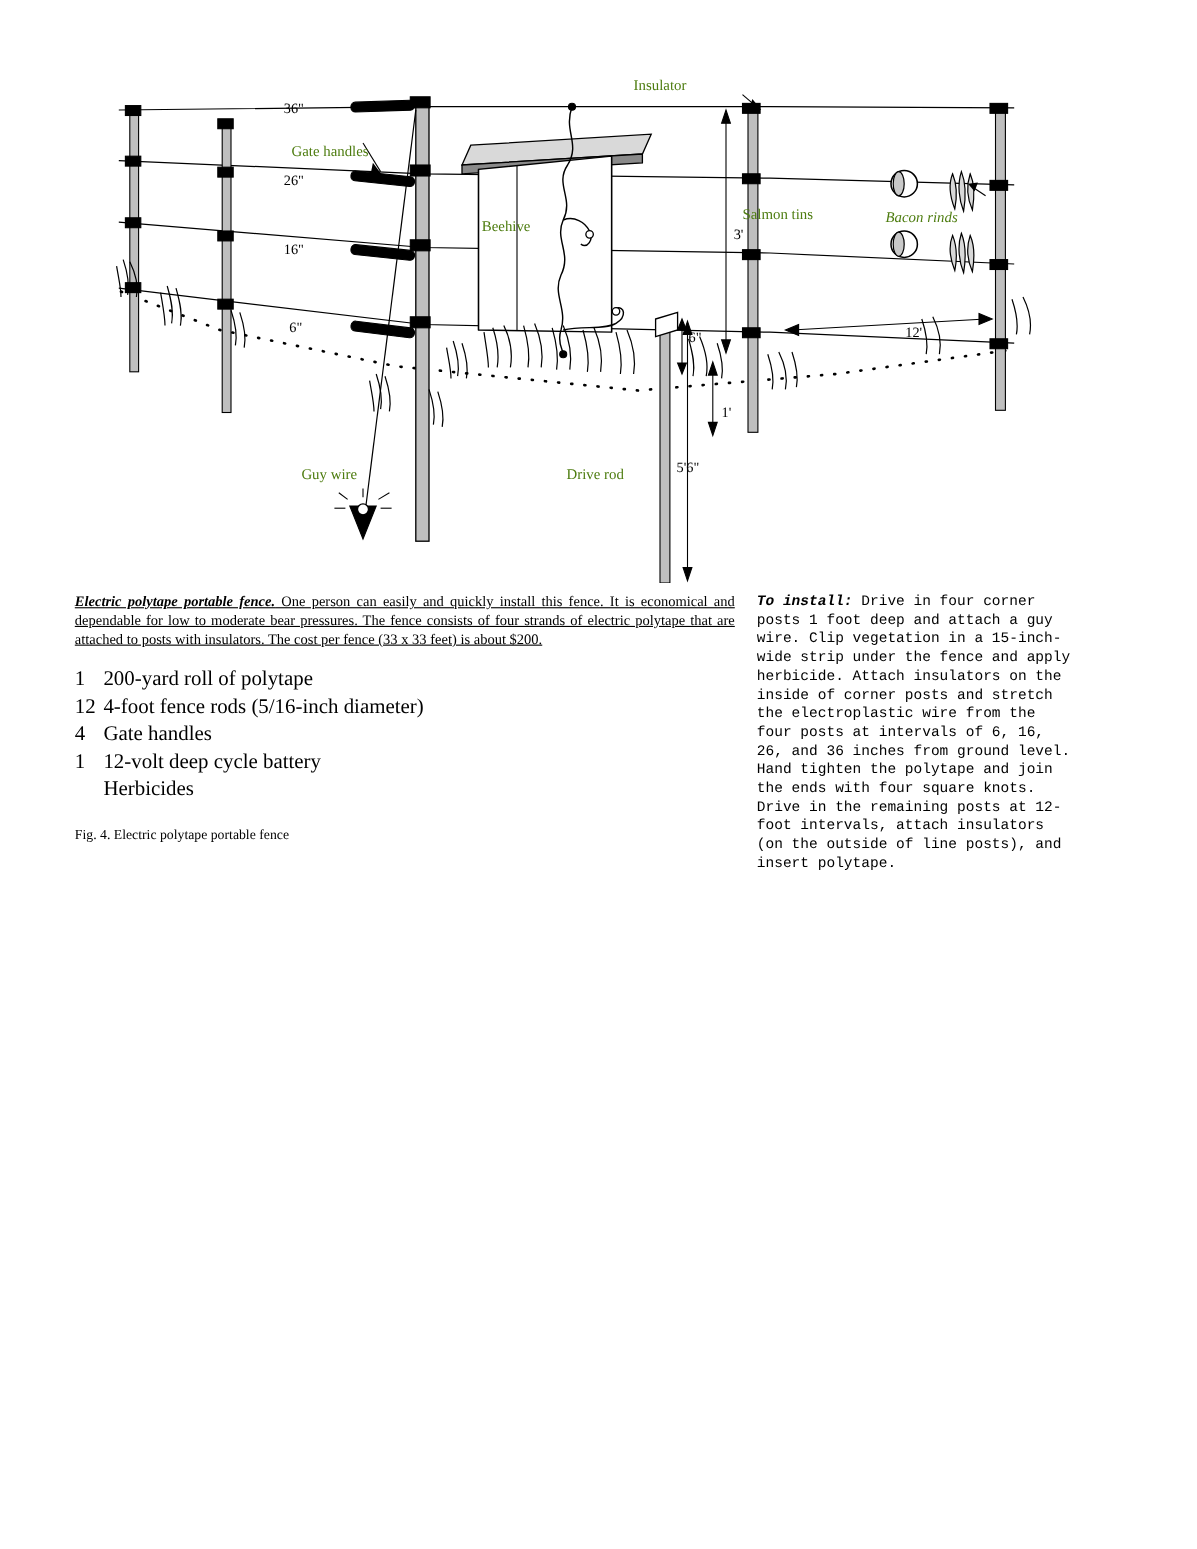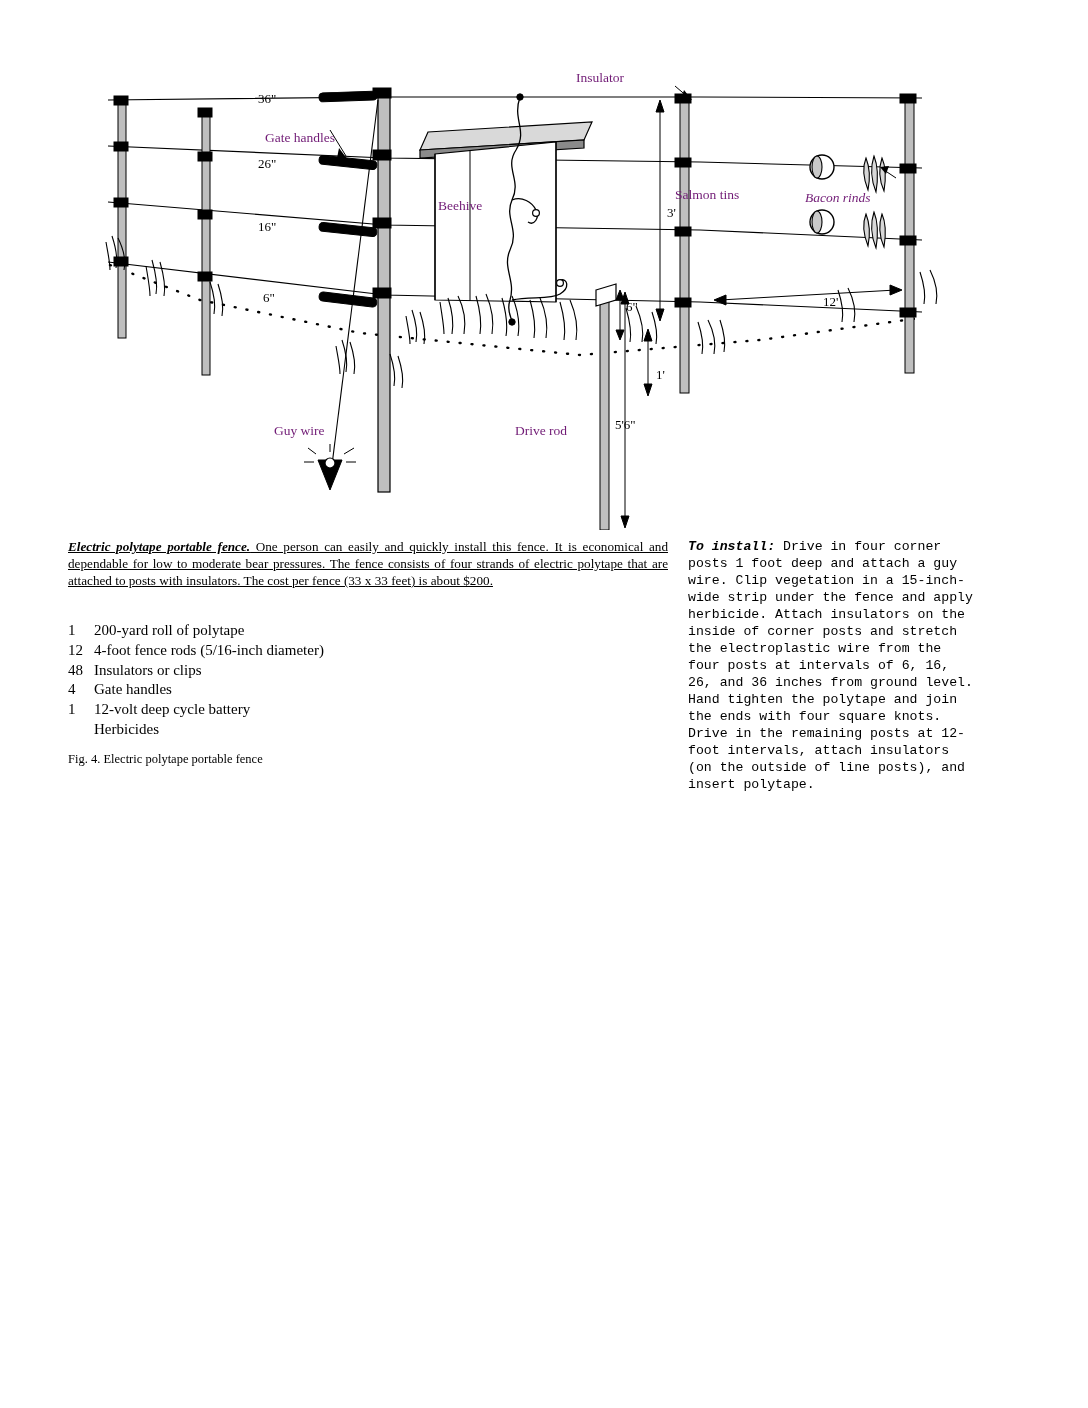--- a/index.html
+++ b/index.html
@@ -28,21 +28,21 @@
     width: 980px;
     height: 480px;
   }
   #figure svg {
     display: block;
   }
   .fig-label {
     position: absolute;
     font-family: "Liberation Serif", serif;
     font-size: 13.5px;
-    color: #701a75;
+    color: #4d7c0f;
     white-space: nowrap;
   }
   .dim-label {
     position: absolute;
     font-family: "Liberation Serif", serif;
     font-size: 13px;
     color: #000;
     white-space: nowrap;
   }
   #text-block {
@@ -67,22 +67,22 @@
     width: 290px;
     font-size: 13.2px;
     line-height: 1.29;
     font-family: Liberation Mono, monospace;
   }
   .lead {
     font-weight: bold;
     font-style: italic;
   }
   .parts-list {
-    margin-top: 32px;
-    font-size: 15px;
+    margin-top: 16px;
+    font-size: 19px;
     line-height: 1.32;
   }
   .parts-row {
     display: block;
     white-space: nowrap;
   }
   .qty {
     display: inline-block;
     width: 26px;
     text-align: left;
@@ -300,21 +300,20 @@
   </div>
 
   <div id="text-block">
     <div class="col-left">
       <p style="margin:0;text-decoration:underline;">
         <span class="lead">Electric polytape portable fence.</span><span> One person can easily and quickly install this fence. It is economical and dependable for low to moderate bear pressures. The fence consists of four strands of electric polytape that are attached to posts with insulators. The cost per fence (33 x 33 feet) is about $200.</span>
       </p>
       <div class="parts-list">
         <span class="parts-row"><span class="qty">1</span><span class="item">200-yard roll of polytape</span></span>
         <span class="parts-row"><span class="qty">12</span><span class="item">4-foot fence rods (5/16-inch diameter)</span></span>
-        <span class="parts-row"><span class="qty">48</span><span class="item">Insulators or clips</span></span>
         <span class="parts-row"><span class="qty">4</span><span class="item">Gate handles</span></span>
         <span class="parts-row"><span class="qty">1</span><span class="item">12-volt deep cycle battery</span></span>
         <span class="parts-row"><span class="qty"></span><span class="item">Herbicides</span></span>
       </div>
     </div>
 
     <div class="col-right">
       <p style="margin:0;">
         <span class="lead">To install:</span><span> Drive in four corner posts 1 foot deep and attach a guy wire. Clip vegetation in a 15-inch-wide strip under the fence and apply herbicide. Attach insulators on the inside of corner posts and stretch the electroplastic wire from the four posts at intervals of 6, 16, 26, and 36 inches from ground level. Hand tighten the polytape and join the ends with four square knots. Drive in the remaining posts at 12-foot intervals, attach insulators (on the outside of line posts), and insert polytape.</span>
       </p>

